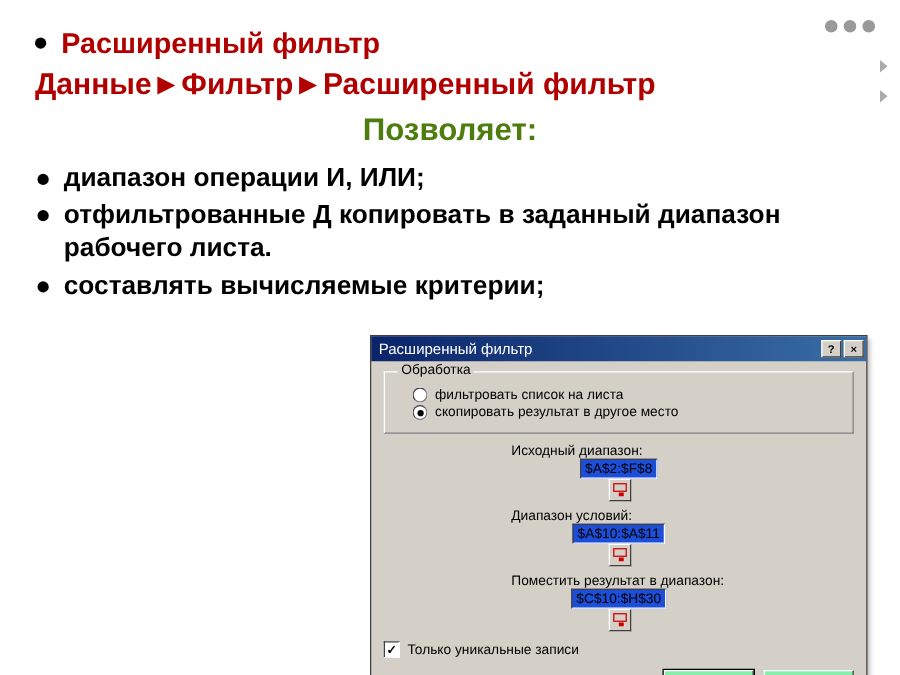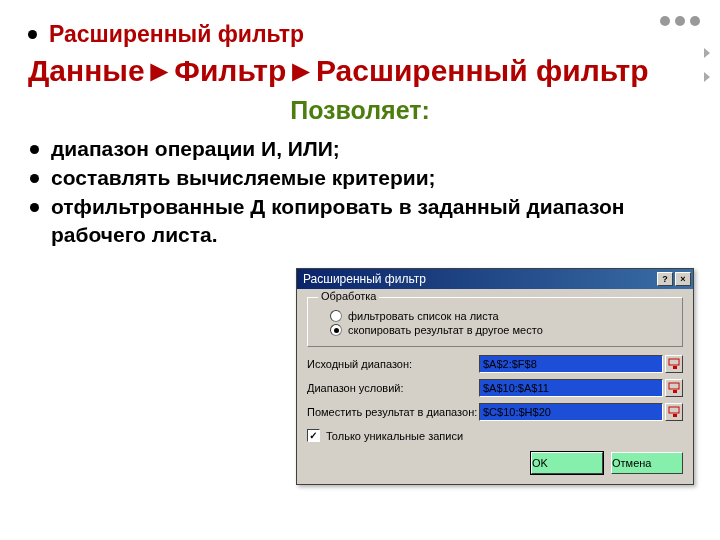--- a/index.html
+++ b/index.html
@@ -27,21 +27,21 @@
     margin-right: 12px;
     flex-shrink: 0;
   }
   .title-1 {
     font-size: 23px;
     font-weight: bold;
     color: #b00000;
     line-height: 1.3;
   }
   .menu-path {
-    font-size: 30px;
+    font-size: 24px;
     font-weight: bold;
     color: #b00000;
     margin: 4px 0 8px 0;
   }
   .subtitle {
     font-size: 25px;
     font-weight: bold;
     color: #4d7c0f;
     text-align: center;
     margin: 6px 0 10px 0;
@@ -134,20 +134,21 @@
     border-top-color: #404040; border-left-color:#404040;
     display: flex; align-items: center; justify-content: center;
     flex-shrink: 0;
   }
   .radio.checked::after {
     content: ""; width: 5px; height: 5px; border-radius:50%; background:#000;
   }
   .form-row {
     display: flex; align-items: center;
     margin: 6px 0;
+    flex-direction: column;
   }
   .form-label {
     width: 172px;
     font-size: 11px;
   }
   .textbox {
     flex: 1;
     height: 18px;
     background: #1d4ed8;
     border: 1px solid #808080;
@@ -213,25 +214,25 @@
   <div class="menu-path">Данные►Фильтр►Расширенный фильтр</div>
   <div class="subtitle">Позволяет:</div>
 
   <div class="body-list">
     <div class="bullet-row">
       <div class="bullet"></div>
       <div class="text">диапазон операции И, ИЛИ;</div>
     </div>
     <div class="bullet-row">
       <div class="bullet"></div>
-      <div class="text">составлять вычисляемые критерии;</div>
+      <div class="text">отфильтрованные Д копировать в заданный диапазон рабочего листа.</div>
     </div>
     <div class="bullet-row">
       <div class="bullet"></div>
-      <div class="text">отфильтрованные Д копировать в заданный диапазон рабочего листа.</div>
+      <div class="text">составлять вычисляемые критерии;</div>
     </div>
   </div>
 </div>
 
 <div class="dialog">
   <div class="titlebar">
     <span class="tb-text">Расширенный фильтр</span>
     <div class="tb-btn">
         <span>?</span>
       </div>
@@ -274,21 +275,21 @@
         <svg width="12" height="12" viewBox="0 0 12 12">
             <rect x="1" y="1" width="10" height="6" fill="none" stroke="#c00" stroke-width="1"></rect>
             <rect x="5" y="8" width="4" height="3" fill="#c00"></rect>
           </svg>
       </div>
     </div>
 
     <div class="form-row">
       <div class="form-label">Поместить результат в диапазон:</div>
       <div class="textbox">
-          <span>$C$10:$H$20</span>
+          <span>$C$10:$H$30</span>
         </div>
       <div class="range-btn">
         <svg width="12" height="12" viewBox="0 0 12 12">
             <rect x="1" y="1" width="10" height="6" fill="none" stroke="#c00" stroke-width="1"></rect>
             <rect x="5" y="8" width="4" height="3" fill="#c00"></rect>
           </svg>
       </div>
     </div>
 
     <div class="check-row">

